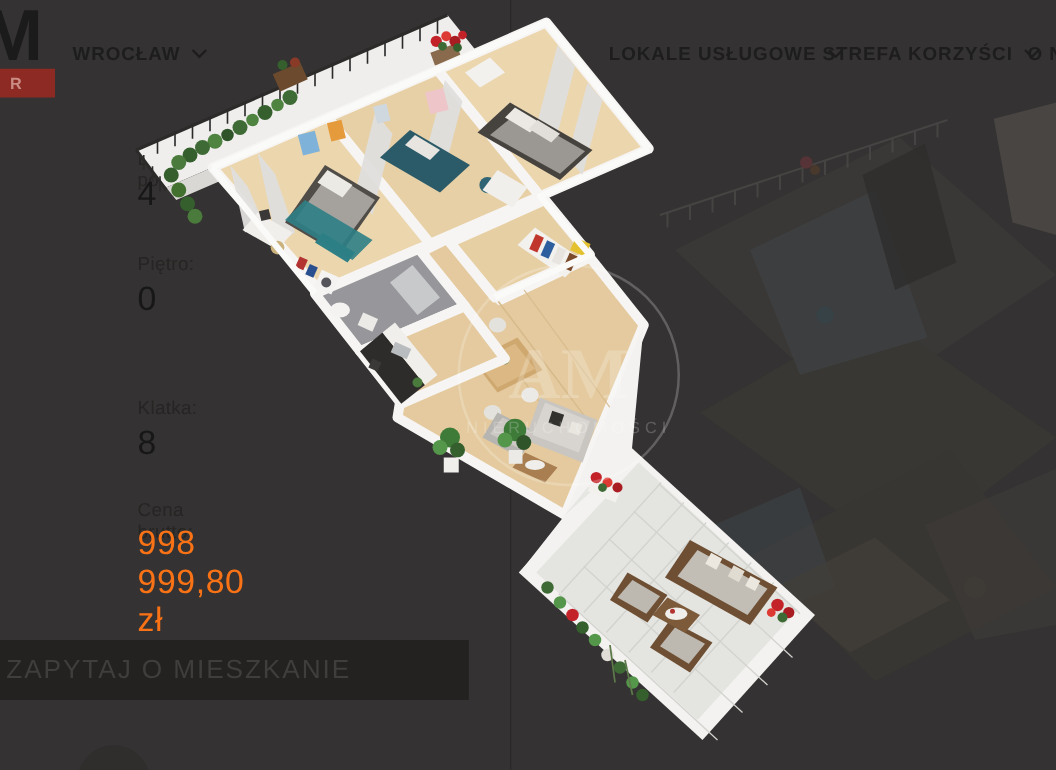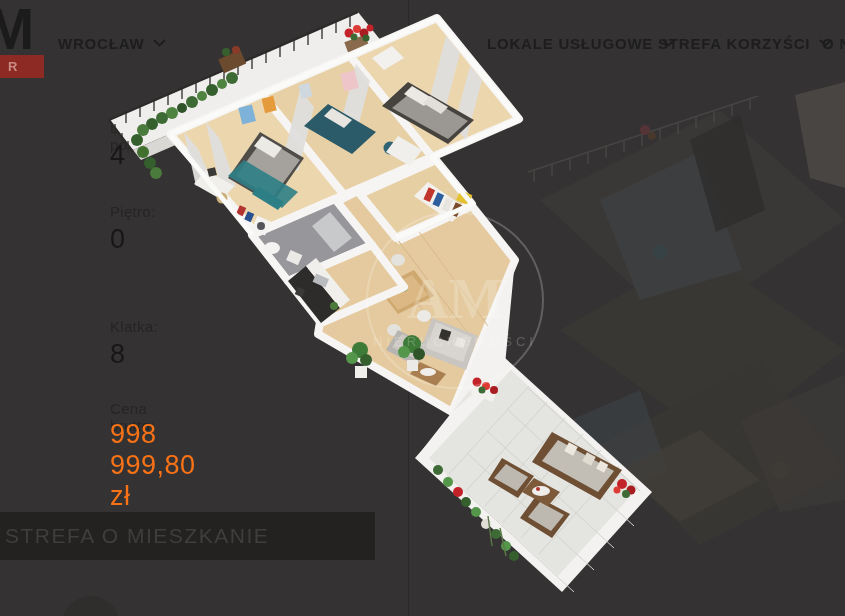--- a/index.html
+++ b/index.html
@@ -85,21 +85,21 @@
     <div class="d-value val-0">4</div>
     <div class="d-label lab-1">Piętro:</div>
     <div class="d-value val-1">0</div>
     <div class="d-label lab-2">Klatka:</div>
     <div class="d-value val-2">8</div>
     <div class="d-label lab-3">Cena brutto:</div>
     <div class="price">998 999,80 zł</div>
   </div>
 
   <div class="cta">
-    <span>STREFA O MIESZKANIE</span>
+    <span>ZAPYTAJ O MIESZKANIE</span>
   </div>
 
   <svg class="plan" width="845" height="616" viewBox="0 0 845 616">
 
     <g>
       <polygon points="540,200 720,110 845,220 680,330" fill="#3a3836"></polygon>
       <polygon points="560,330 700,250 845,350 720,445" fill="#393733"></polygon>
       <polygon points="600,445 760,360 845,470 700,545" fill="#383632"></polygon>
       <polygon points="600,200 700,152 742,270 640,300" fill="#3e4245" opacity="0.7"></polygon>
       <polygon points="548,430 640,390 668,470 580,505" fill="#3d4246" opacity="0.6"></polygon>

